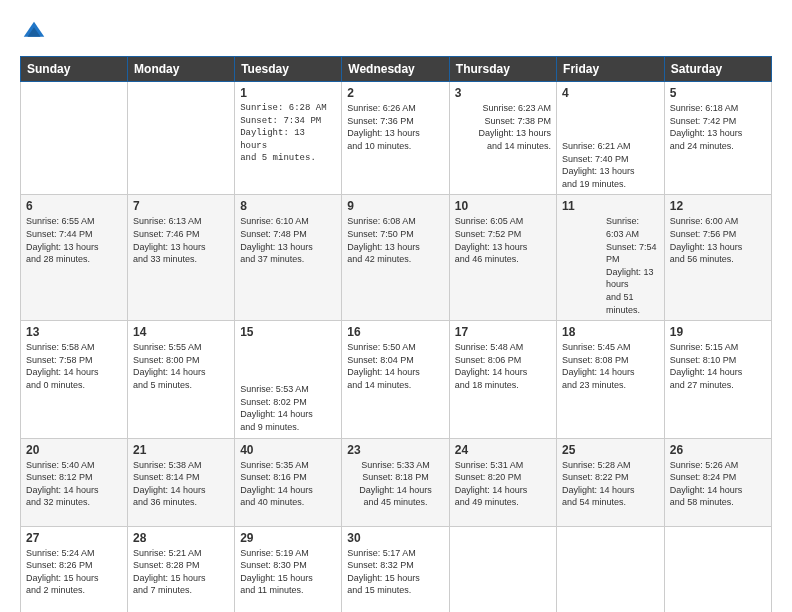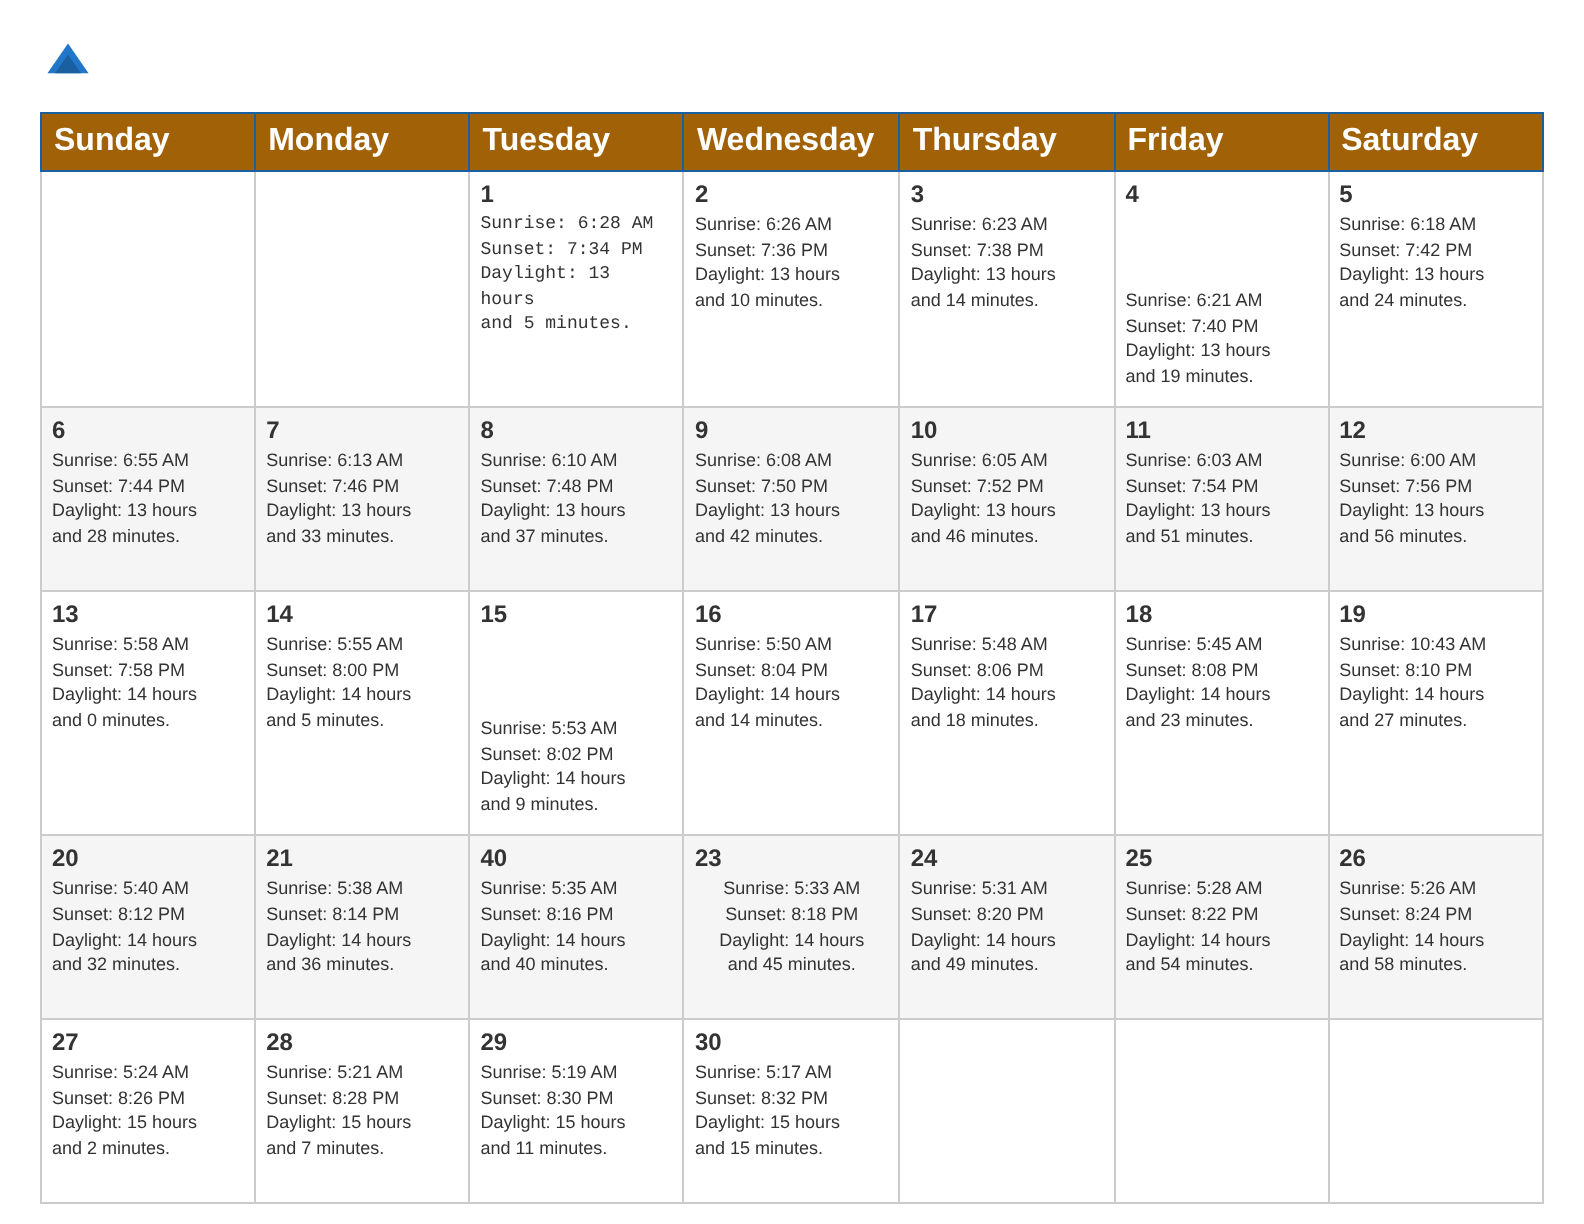--- a/index.html
+++ b/index.html
@@ -51,23 +51,23 @@
     .subtitle {
       font-size: 15px;
       color: #555;
     }
     .calendar {
       width: 100%;
       border-collapse: collapse;
       flex: 1;
     }
     .calendar th {
-      background-color: #a16207;
+      background-color: #404040;
       color: #fff;
-      font-size: 16px;
+      font-size: 12px;
       font-weight: bold;
       padding: 5px 6px;
       text-align: left;
       border: 1px solid #1a5fa0;
     }
     .calendar td {
       border: 1px solid #ccc;
       vertical-align: top;
       padding: 4px 5px;
       width: 108px;
@@ -142,21 +142,21 @@
           </td>
           <td>
             <span class="day-number">2</span>
             <div class="day-info" style="white-space: pre-line;">Sunrise: 6:26 AM
 Sunset: 7:36 PM
 Daylight: 13 hours
 and 10 minutes.</div>
           </td>
           <td>
             <span class="day-number">3</span>
-            <div class="day-info" style="white-space: pre-line;">Sunrise: 6:23 AM
+            <div class="day-info" style="white-space: pre-line; text-align: right;">Sunrise: 6:23 AM
 Sunset: 7:38 PM
 Daylight: 13 hours
 and 14 minutes.</div>
           </td>
           <td>
             <span class="day-number">4</span>
             <div class="day-info" style="white-space: pre-line; margin-top: 40px;">Sunrise: 6:21 AM
 Sunset: 7:40 PM
 Daylight: 13 hours
 and 19 minutes.</div>
@@ -200,21 +200,21 @@
           </td>
           <td>
             <span class="day-number">10</span>
             <div class="day-info" style="white-space: pre-line;">Sunrise: 6:05 AM
 Sunset: 7:52 PM
 Daylight: 13 hours
 and 46 minutes.</div>
           </td>
           <td>
             <span class="day-number">11</span>
-            <div class="day-info" style="white-space: pre-line;">Sunrise: 6:03 AM
+            <div class="day-info" style="white-space: pre-line; margin-left: 44px;">Sunrise: 6:03 AM
 Sunset: 7:54 PM
 Daylight: 13 hours
 and 51 minutes.</div>
           </td>
           <td>
             <span class="day-number">12</span>
             <div class="day-info" style="white-space: pre-line;">Sunrise: 6:00 AM
 Sunset: 7:56 PM
 Daylight: 13 hours
 and 56 minutes.</div>
@@ -258,21 +258,21 @@
           </td>
           <td>
             <span class="day-number">18</span>
             <div class="day-info" style="white-space: pre-line;">Sunrise: 5:45 AM
 Sunset: 8:08 PM
 Daylight: 14 hours
 and 23 minutes.</div>
           </td>
           <td>
             <span class="day-number">19</span>
-            <div class="day-info" style="white-space: pre-line;">Sunrise: 10:43 AM
+            <div class="day-info" style="white-space: pre-line;">Sunrise: 5:15 AM
 Sunset: 8:10 PM
 Daylight: 14 hours
 and 27 minutes.</div>
           </td>
         </tr>
         <tr>
           <td>
             <span class="day-number">20</span>
             <div class="day-info" style="white-space: pre-line;">Sunrise: 5:40 AM
 Sunset: 8:12 PM

